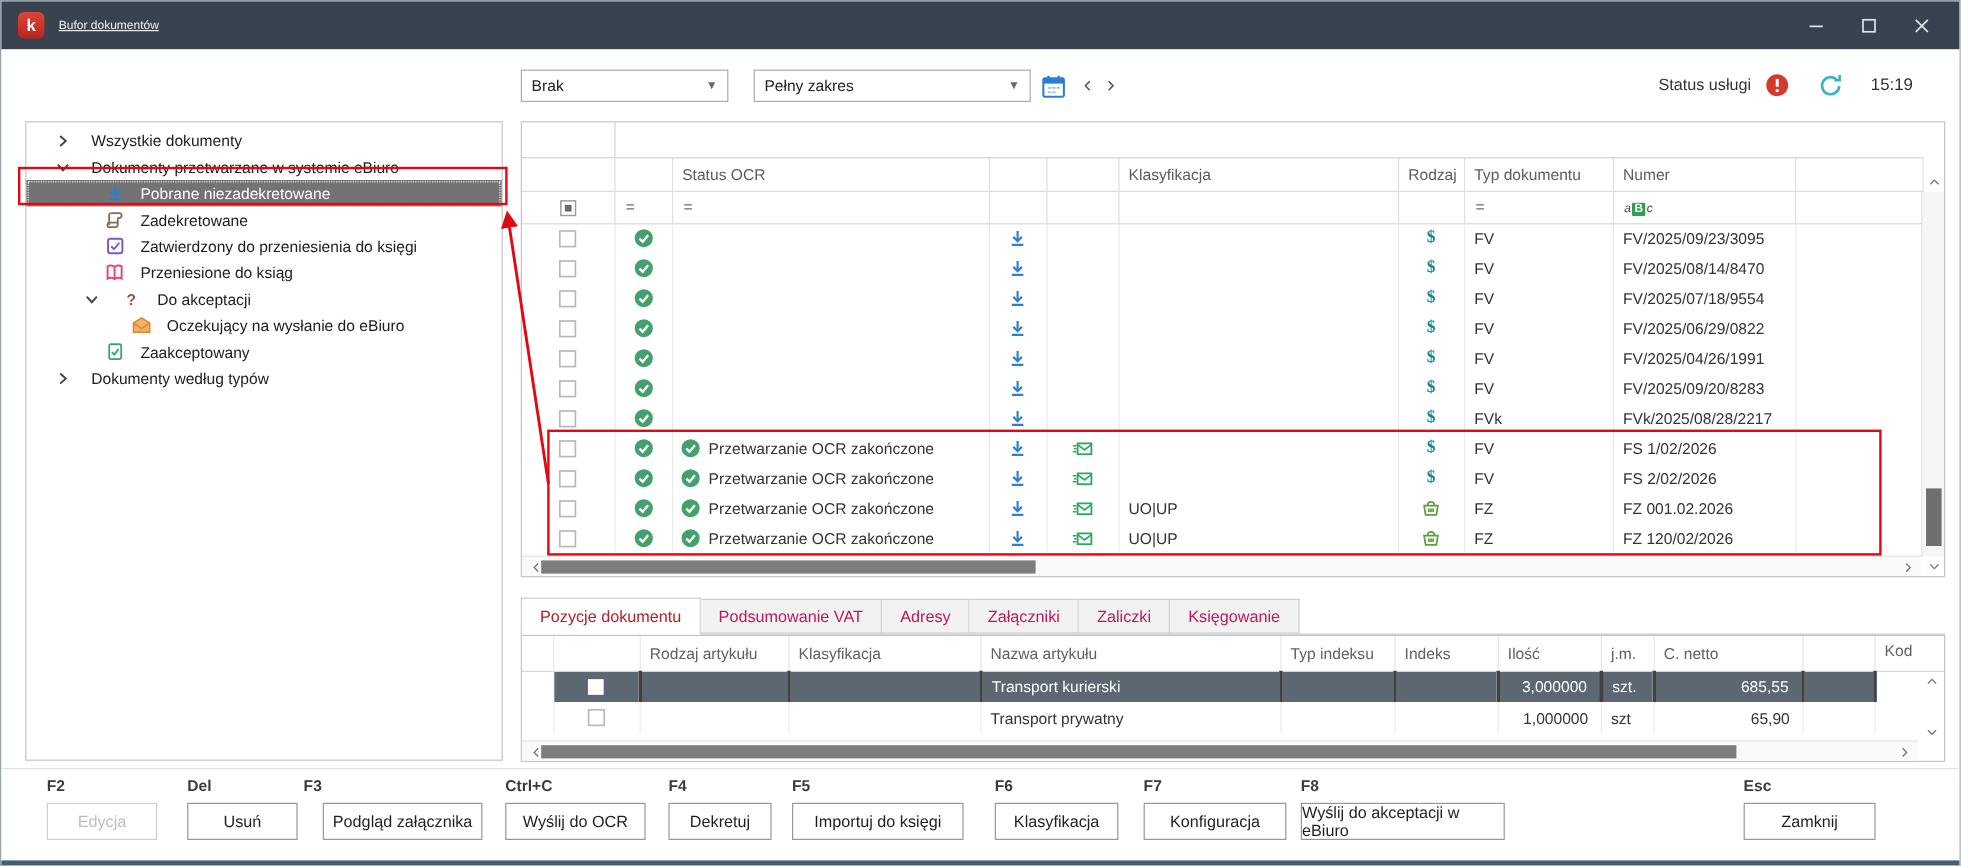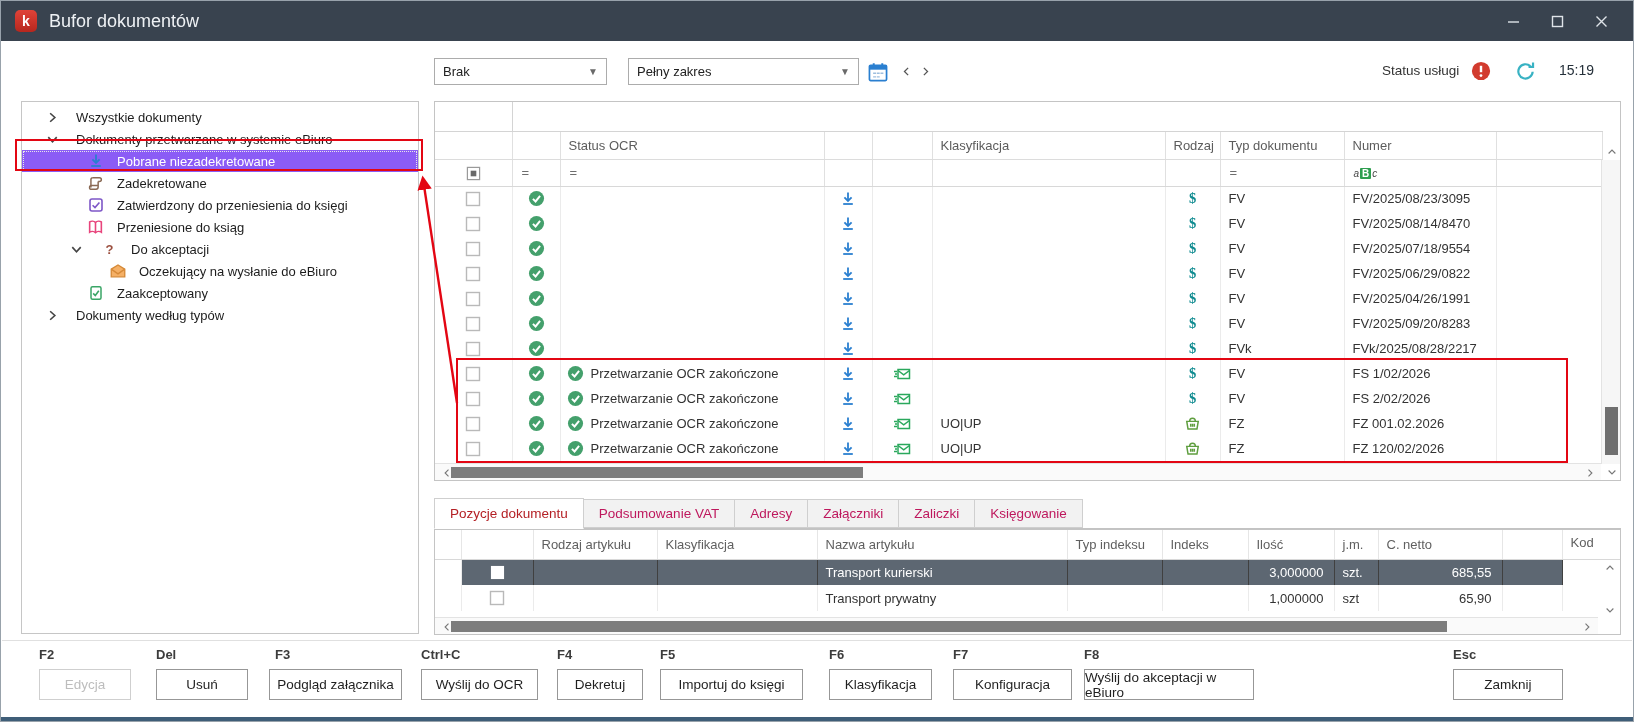--- a/index.html
+++ b/index.html
@@ -7,21 +7,21 @@
   body { font-family:"Liberation Sans", sans-serif; background:#fff; }
   #window { position:relative; width:1634px; height:722px; background:#fff;
             border:1px solid #98a2ab; overflow:hidden; }
 
   
   .titlebar { position:absolute; left:0; top:0; width:100%; height:40px; background:#39434f;
               display:flex; align-items:center; }
   .logo { width:22px; height:22px; margin-left:14px; border-radius:5px;
           background:linear-gradient(#e04338,#b7271e); color:#fff; font-weight:bold;
           font-size:14px; display:flex; align-items:center; justify-content:center; }
-  .title { color:#eef1f4; font-size:18px; margin-left:12px; }
+  .title { color:#eef1f4; font-size:10px; margin-left:12px;text-decoration:underline; }
   .win-controls { position:absolute; right:10px; top:0; height:40px; display:flex; }
   .wbtn { width:44px; height:40px; display:flex; align-items:center; justify-content:center; cursor:pointer; }
   .wbtn svg { width:15px; height:15px; }
 
   
   .dd { position:absolute; height:27px; background:#fff; border:1px solid #acacac;
         display:flex; align-items:center; font-size:13px; color:#222; padding:0 8px; }
   .dd .ddcar { margin-left:auto; color:#6a6a6a; font-size:10px; }
   #dd-filter { left:433px; top:57px; width:173px; }
   #dd-range  { left:627px; top:57px; width:231px; }
@@ -35,21 +35,21 @@
   #clock { position:absolute; left:1558px; top:61px; font-size:14px; color:#25303a; }
 
   
   .tree { position:absolute; left:20px; top:100px; width:398px; height:533px;
           border:1px solid #c6c6c6; background:#fff; padding-top:4px; }
   .trow { position:relative; height:22px; display:flex; align-items:center; font-size:13px;
           color:#1d1d1d; cursor:pointer; white-space:nowrap; }
   .trow .chev { width:16px; height:16px; flex:0 0 16px; margin-right:16px; }
   .trow .nico { width:19px; height:19px; flex:0 0 19px; margin-right:12px;
                 display:flex; align-items:center; justify-content:center; }
-  .trow.selected { background:#8b5cf6; color:#fff; outline:1px dotted #e8e8e8; outline-offset:-2px; }
+  .trow.selected { background:#737373; color:#fff; outline:1px dotted #e8e8e8; outline-offset:-2px; }
   .qmark { color:#9b4f3f; font-weight:bold; font-size:13px; }
 
   
   .main-grid { position:absolute; left:433px; top:100px; width:1187px; height:380px;
                border:1px solid #c4c4c4; background:#fff; }
   table.mt { border-collapse:collapse; table-layout:fixed; width:1167px; font-size:13px; }
   table.mt td, table.mt th { border-right:1px solid #ebebeb; overflow:hidden; white-space:nowrap; }
   tr.grp td { height:29px; border-right:none; border-bottom:1px solid #d4d4d4; }
   tr.grp td:first-child { border-right:1px solid #d4d4d4; }
   tr.hdr th { height:28px; font-weight:normal; color:#5c5c5c; text-align:left; padding-left:8px;
@@ -89,21 +89,21 @@
                 margin-bottom:-1px; border-left:1px solid #cfcfcf; }
 
   
   .detail-grid { position:absolute; left:433px; top:528px; width:1187px; height:106px;
                  border:1px solid #c4c4c4; background:#fff; overflow:hidden; }
   table.dt { border-collapse:collapse; table-layout:fixed; width:1187px; font-size:13px; }
   table.dt th { height:29px; font-weight:normal; color:#606060; text-align:left; padding-left:8px;
                 border-right:1px solid #e6e6e6; border-bottom:1px solid #d8d8d8; overflow:hidden;
                 white-space:nowrap; }
   table.dt td { height:26px; border-right:1px solid #ebebeb; overflow:hidden; white-space:nowrap; color:#333;}
-  tr.dsel td { background:#5d6772; color:#fff; border-right:1px solid #404040; }
+  tr.dsel td { background:#5d6772; color:#fff; border-right:3px solid #404040; }
   tr.dsel td.noSel { background:#fff; border-right:1px solid #ebebeb; }
   .rnum { text-align:right; padding-right:10px; }
   .dind { color:#888; text-align:center; font-size:13px; }
   .minivs { position:absolute; right:2px; top:32px; width:17px; height:54px; display:flex;
             flex-direction:column; justify-content:space-between; align-items:center; color:#777; }
 
   
   .akey { position:absolute; top:646px; font-size:13px; font-weight:bold; color:#3c3c3c; }
   .abtn { position:absolute; top:668px; height:31px; background:#fff; border:1px solid #979797;
           font-size:13.5px; color:#1f1f1f; display:flex; align-items:center; justify-content:center;
@@ -358,21 +358,21 @@
                 <svg viewBox="0 0 16 16" width="16" height="16" fill="none" stroke="#2a7fd0" stroke-width="1.8">
                   <path d="M8 1.5v8"></path>
                   <path d="M4.4 6.3 8 10 11.6 6.3"></path>
                   <path d="M3.2 13h9.6"></path>
                 </svg>
               </span></td>
             <td class="cC"></td>
             <td class="cL"></td>
             <td class="cC"><span class="ic dollar">$</span></td>
             <td class="cL">FV</td>
-            <td class="cL">FV/2025/08/23/3095</td>
+            <td class="cL">FV/2025/09/23/3095</td>
             <td></td>
           </tr>
           <tr class="row">
             <td class="cC"><span class="ic ">
                 <svg viewBox="0 0 16 16" width="16" height="16">
                   <rect x="1.5" y="1.5" width="13" height="13" fill="#fff" stroke="#b9b9b9" stroke-width="1.4"></rect>
                 </svg>
               </span></td>
             <td class="cC"><span class="ic ">
                 <svg viewBox="0 0 18 18" width="17" height="17">
@@ -844,21 +844,21 @@
       </div>
     </div>
   </div>
 
   <div class="sep-line"></div>
   <div id="action-bar">
       <div class="akey" style="left: 38px;">F2</div>
       <div class="abtn disabled" style="left: 38px; width: 92px;">Edycja</div>
       <div class="akey" style="left: 155px;">Del</div>
       <div class="abtn" style="left: 155px; width: 92px;">Usuń</div>
-      <div class="akey" style="left: 274px;">F3</div>
+      <div class="akey" style="left: 252px;">F3</div>
       <div class="abtn" style="left: 268px; width: 133px;">Podgląd załącznika</div>
       <div class="akey" style="left: 420px;">Ctrl+C</div>
       <div class="abtn" style="left: 420px; width: 117px;">Wyślij do OCR</div>
       <div class="akey" style="left: 556px;">F4</div>
       <div class="abtn" style="left: 556px; width: 86px;">Dekretuj</div>
       <div class="akey" style="left: 659px;">F5</div>
       <div class="abtn" style="left: 659px; width: 143px;">Importuj do księgi</div>
       <div class="akey" style="left: 828px;">F6</div>
       <div class="abtn" style="left: 828px; width: 103px;">Klasyfikacja</div>
       <div class="akey" style="left: 952px;">F7</div>

